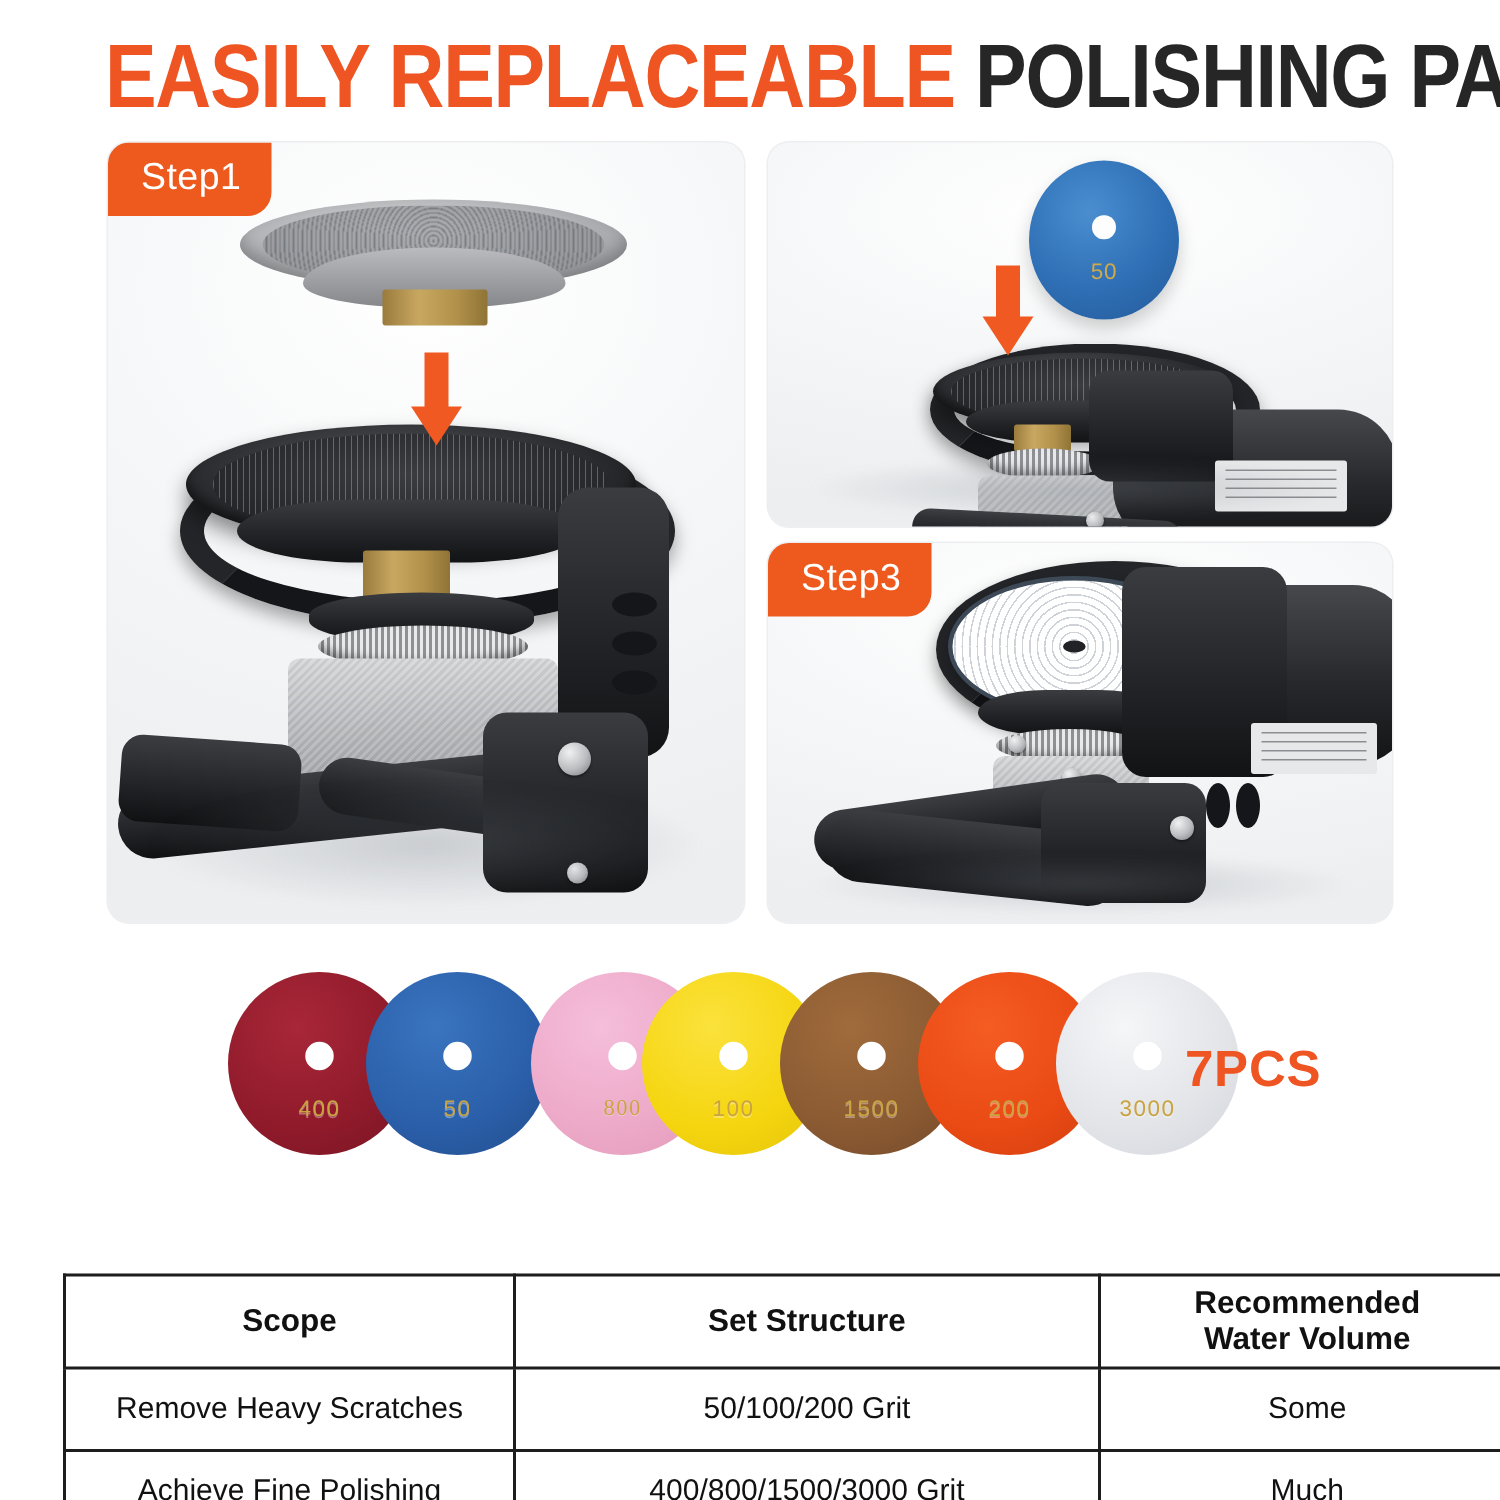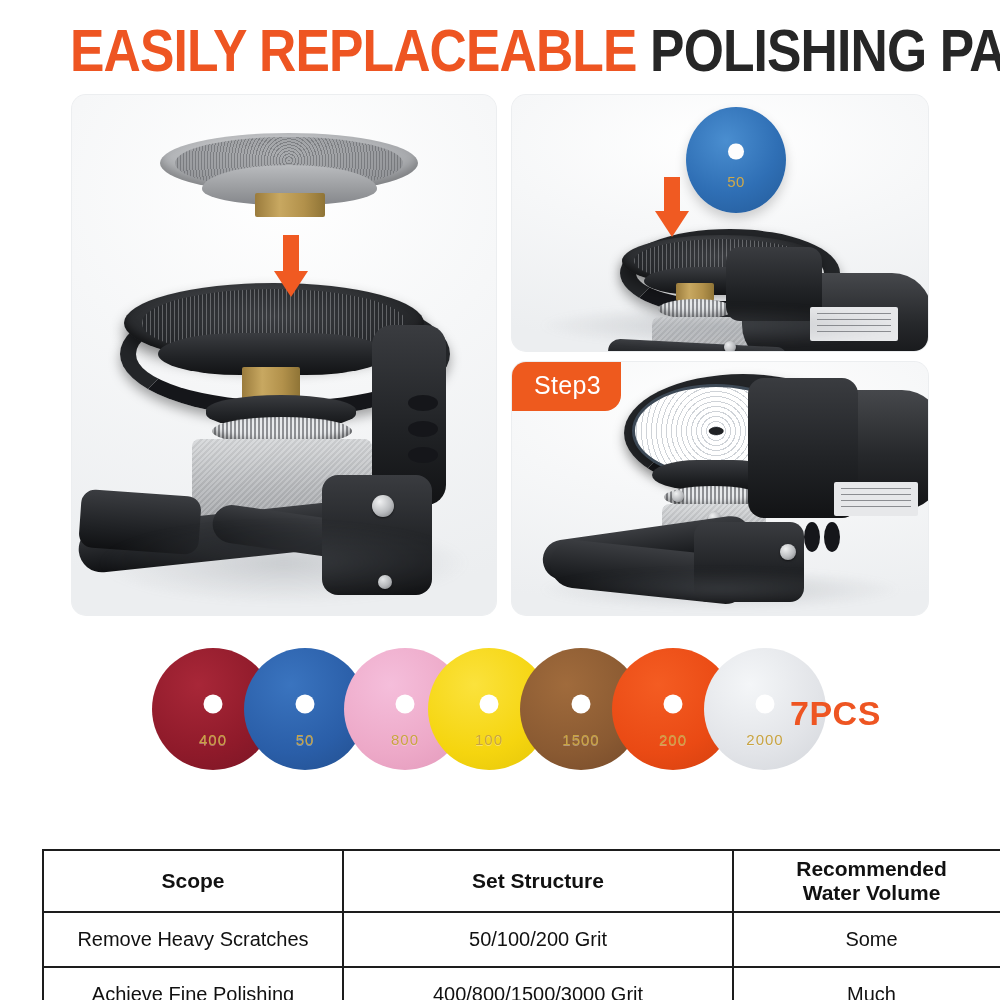--- a/index.html
+++ b/index.html
@@ -340,20 +340,21 @@
     <div class="grip-ridge" style="left:336px; top:352px; width:30px; height:16px;"></div>
 
     <div class="handle-bar" style="left:6px; top:418px; width:300px; height:46px; transform:rotate(-6deg);"></div>
     <div class="handle-bar" style="left:8px; top:398px; width:120px; height:58px; border-radius:14px; transform:rotate(4deg);"></div>
     <div class="handle-bar" style="left:140px; top:420px; width:180px; height:38px; transform:rotate(8deg);"></div>
     <div class="black-part" style="left:250px; top:380px; width:110px; height:120px; border-radius:16px;"></div>
     <div class="screw" style="left:300px; top:400px; width:22px; height:22px;"></div>
     <div class="screw" style="left:306px; top:480px; width:14px; height:14px;"></div>
   </div>
   <div class="floor-shadow"></div>
+  <div class="step-badge">Step1</div>
 </div>
 
 <div class="panel" id="panel-step2">
   <div class="panel-bg"></div>
   <div class="tool">
 
     <div class="grit-disc" style="left:174px; top:12px; width:100px; height:106px;
                 background: radial-gradient(circle at 40% 32%, #4a8ed0 0%, #2f6fb5 55%, #235a98 100%);">
       <div class="hole"></div>
       <div class="grit-num">50</div>
@@ -427,39 +428,39 @@
 
 <div class="pad-row">
   <div class="pad" style="left:152px; background: radial-gradient(circle at 38% 30%, #a82738 0%, #8f1a2a 60%, #781525 100%);">
     <div class="pad-hole"></div>
     <div class="pad-label">400</div>
   </div>
   <div class="pad" style="left:244px; background: radial-gradient(circle at 38% 30%, #3a74bf 0%, #2a5ea8 60%, #224e8c 100%);">
     <div class="pad-hole"></div>
     <div class="pad-label">50</div>
   </div>
-  <div class="pad" style="left:344px; background: radial-gradient(circle at 38% 30%, #f5bedb 0%, #eda9c8 60%, #e298ba 100%);">
+  <div class="pad" style="left:354px; background: radial-gradient(circle at 38% 30%, #f5bedb 0%, #eda9c8 60%, #e298ba 100%); font-family: Liberation Serif, serif;">
     <div class="pad-hole"></div>
     <div class="pad-label">800</div>
   </div>
   <div class="pad" style="left:428px; background: radial-gradient(circle at 38% 30%, #fbe23c 0%, #f5d50f 60%, #e3c40a 100%);">
     <div class="pad-hole"></div>
     <div class="pad-label">100</div>
   </div>
   <div class="pad" style="left:520px; background: radial-gradient(circle at 38% 30%, #a06b3c 0%, #8a5a32 60%, #74492a 100%);">
     <div class="pad-hole"></div>
     <div class="pad-label">1500</div>
   </div>
   <div class="pad" style="left:612px; background: radial-gradient(circle at 38% 30%, #f45c22 0%, #ea4a14 60%, #d13f0f 100%);">
     <div class="pad-hole"></div>
     <div class="pad-label">200</div>
   </div>
   <div class="pad" style="left:704px; background: radial-gradient(circle at 38% 30%, #f4f6f8 0%, #e2e4e8 60%, #d2d5da 100%);">
     <div class="pad-hole"></div>
-    <div class="pad-label">2000</div>
+    <div class="pad-label">3000</div>
   </div>
 </div>
 
 <div class="pcs-label">7PCS</div>
 
 <table class="spec-table">
   <thead>
     <tr>
       <th class="col-a">Scope</th>
       <th class="col-b">Set Structure</th>

